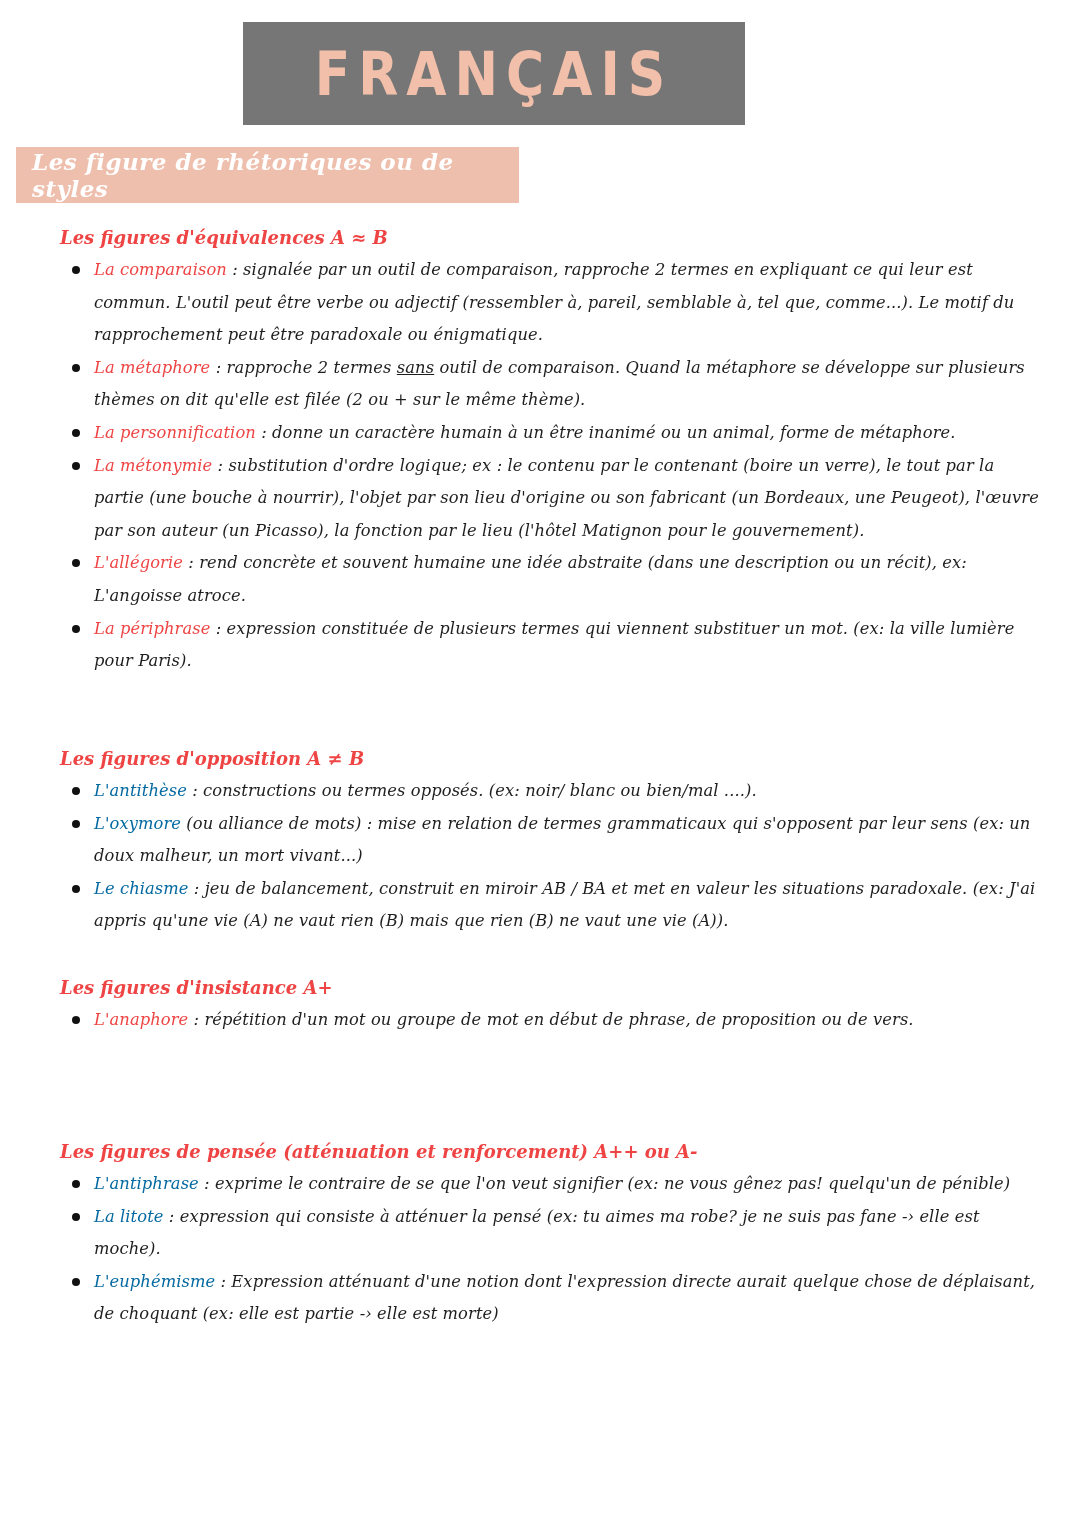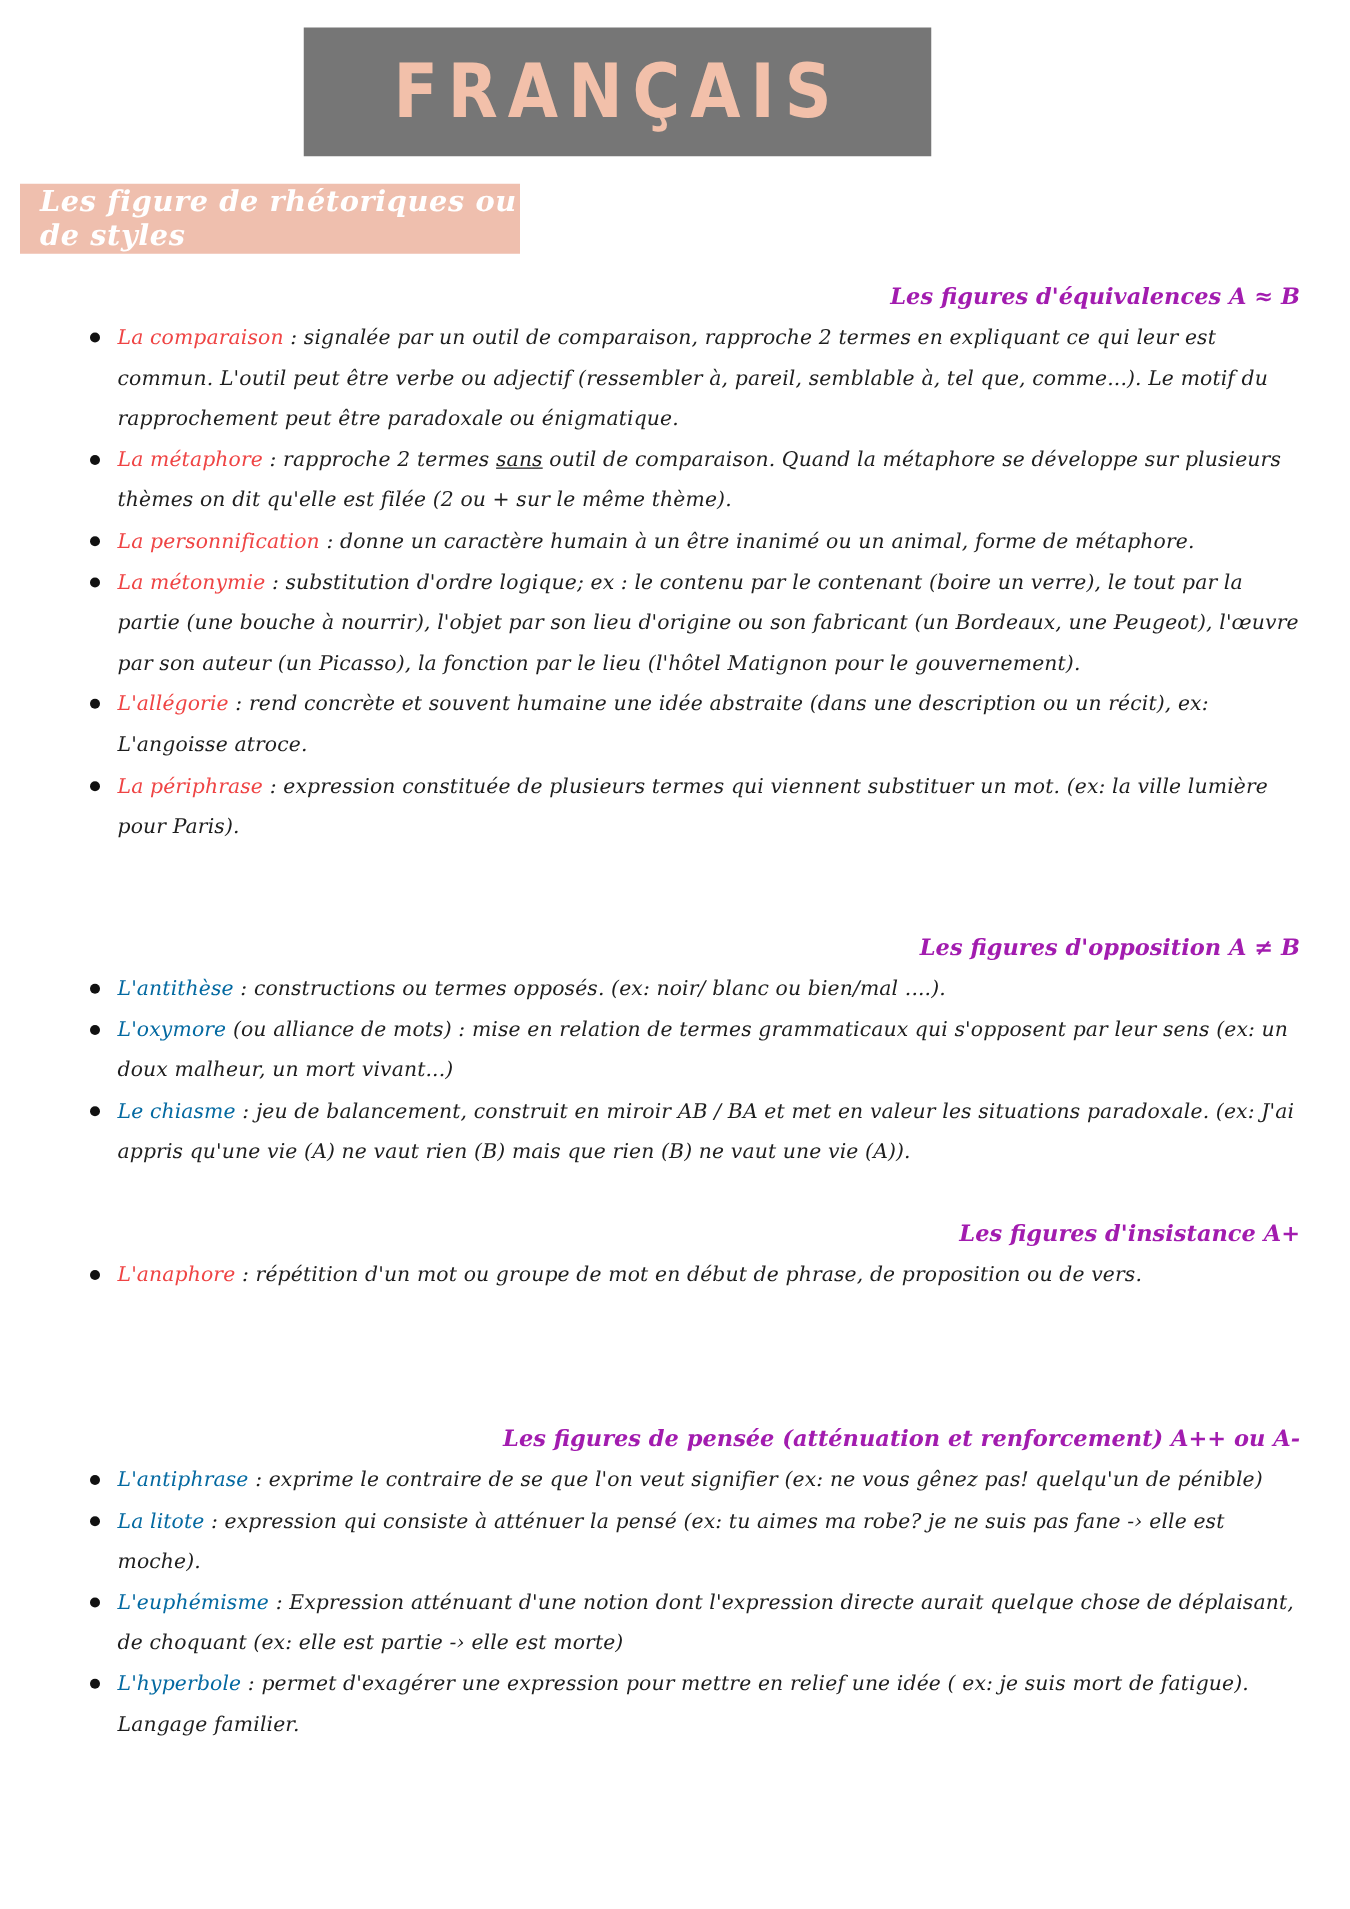--- a/index.html
+++ b/index.html
@@ -12,32 +12,32 @@
     position: absolute; left: 243px; top: 22px; width: 502px; height: 103px;
     background: #767676;
     display: flex; align-items: center; justify-content: center;
   }
   .title-banner span {
     font-family: "DejaVu Sans", sans-serif;
     font-size: 52px; letter-spacing: 8px; font-weight: bold;
     color: #f2c0aa; transform: scaleY(1.15);
   }
   .subtitle-banner {
-    position: absolute; left: 16px; top: 147px; width: 400px; height: 56px;
+    position: absolute; left: 16px; top: 147px; width: 503px; height: 56px;
     background: #efbfae;
     display: flex; align-items: center; padding-left: 16px; box-sizing: border-box;
   }
   .subtitle-banner span {
     font-family: "DejaVu Serif", serif; font-style: italic; font-weight: bold;
     color: #ffffff; font-size: 23px; letter-spacing: 0.5px;
   }
   .section { position: absolute; left: 60px; width: 980px; }
   .section h2 {
     margin: 0; font-family: "DejaVu Serif", serif; font-style: italic; font-weight: bold;
-    font-size: 18px; color: #a21caf; line-height: 32px; height: 32px; text-align: right;
+    font-size: 18px; color: #ef4444; line-height: 32px; height: 32px;
   }
   .section ul { margin: 0; padding: 0; list-style: none; }
   .section li {
     position: relative; padding-left: 34px;
     font-style: italic; font-size: 16.3px; line-height: 32.6px;
     letter-spacing: 0.1px;
   }
   .section li::before {
     content: ""; position: absolute; left: 12px; top: 12px;
     width: 8px; height: 8px; border-radius: 50%; background: #111;
@@ -85,15 +85,14 @@
     <li><span class="term pink">L'anaphore</span><span> : répétition d'un mot ou groupe de mot en début de phrase, de proposition ou de vers.</span></li>
   </ul>
 </div>
 
 <div class="section" style="top:1136px;">
   <h2>Les figures de pensée (atténuation et renforcement) A++ ou A-</h2>
   <ul>
     <li><span class="term gray">L'antiphrase</span><span> : exprime le contraire de se que l'on veut signifier (ex: ne vous gênez pas! quelqu'un de pénible)</span></li>
     <li><span class="term gray">La litote</span><span> : expression qui consiste à atténuer la pensé (ex: tu aimes ma robe? je ne suis pas fane -› elle est moche).</span></li>
     <li><span class="term gray">L'euphémisme</span><span> : Expression atténuant d'une notion dont l'expression directe aurait quelque chose de déplaisant, de choquant (ex: elle est partie -› elle est morte)</span></li>
-    <li><span class="term gray">L'hyperbole</span><span> : permet d'exagérer une expression pour mettre en relief une idée ( ex: je suis mort de fatigue). Langage familier.</span></li>
   </ul>
 </div>
 
 </body></html>

